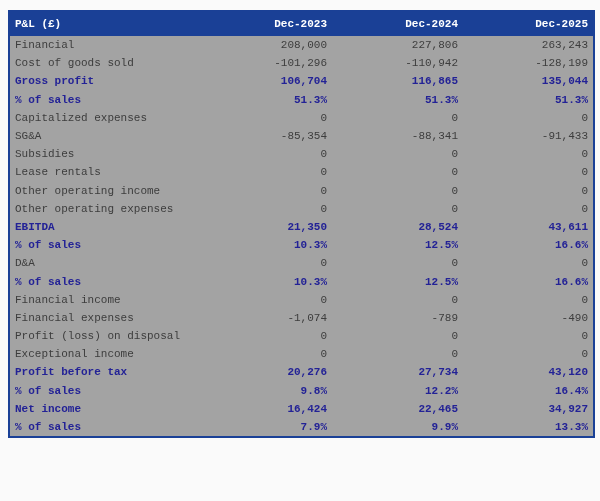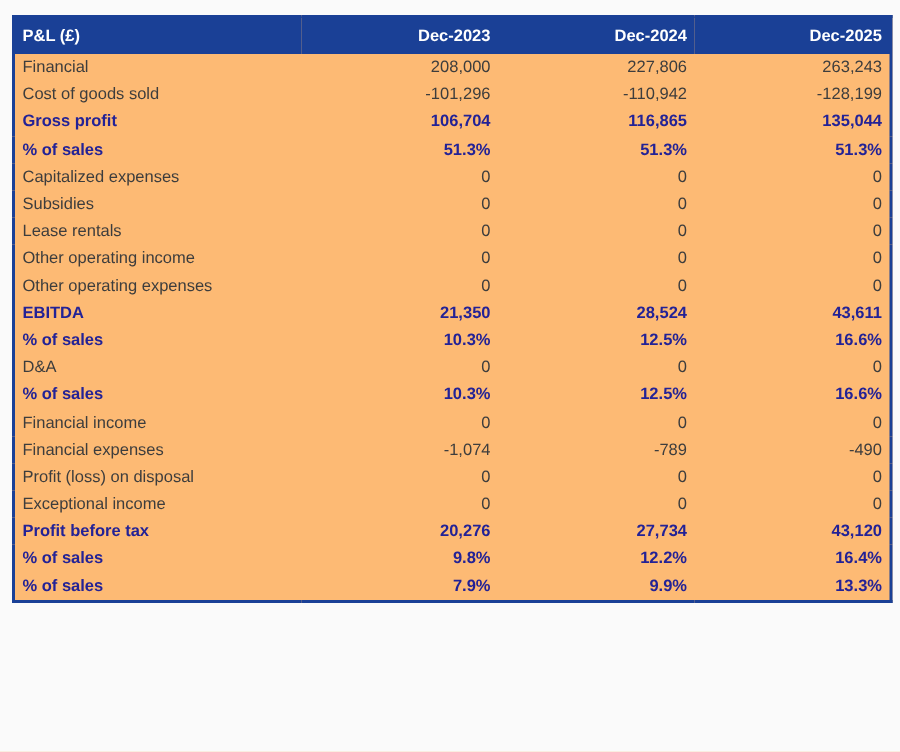--- a/index.html
+++ b/index.html
@@ -17,22 +17,23 @@
   }
   .table-wrap {
     position: absolute;
     left: 8px;
     top: 10px;
   }
   table.pnl {
     border-collapse: collapse;
     table-layout: fixed;
     width: 507px;
-    background: #fdba74;
+    background: #a3a3a3;
     border: 2px solid #1a4096;
+    font-family: Liberation Mono, monospace;
   }
   col.c-label { width: 192px; }
   col.c-num   { width: 131px; }
   thead th {
     background: #1a4096;
     color: #ffffff;
     font-size: 11px;
     font-weight: bold;
     height: 22px;
     white-space: nowrap;
@@ -100,20 +101,26 @@
             <td class="num">51.3%</td>
             <td class="num">51.3%</td>
           </tr>
           <tr>
             <td class="label">Capitalized expenses</td>
             <td class="num">0</td>
             <td class="num">0</td>
             <td class="num">0</td>
           </tr>
           <tr>
+            <td class="label">SG&amp;A</td>
+            <td class="num">-85,354</td>
+            <td class="num">-88,341</td>
+            <td class="num">-91,433</td>
+          </tr>
+          <tr>
             <td class="label">Subsidies</td>
             <td class="num">0</td>
             <td class="num">0</td>
             <td class="num">0</td>
           </tr>
           <tr>
             <td class="label">Lease rentals</td>
             <td class="num">0</td>
             <td class="num">0</td>
             <td class="num">0</td>
@@ -182,20 +189,26 @@
             <td class="label">Profit before tax</td>
             <td class="num">20,276</td>
             <td class="num">27,734</td>
             <td class="num">43,120</td>
           </tr>
           <tr class="bold">
             <td class="label">% of sales</td>
             <td class="num">9.8%</td>
             <td class="num">12.2%</td>
             <td class="num">16.4%</td>
+          </tr>
+          <tr class="bold">
+            <td class="label">Net income</td>
+            <td class="num">16,424</td>
+            <td class="num">22,465</td>
+            <td class="num">34,927</td>
           </tr>
           <tr class="bold">
             <td class="label">% of sales</td>
             <td class="num">7.9%</td>
             <td class="num">9.9%</td>
             <td class="num">13.3%</td>
           </tr>
         </tbody>
     </table>
   </div>

